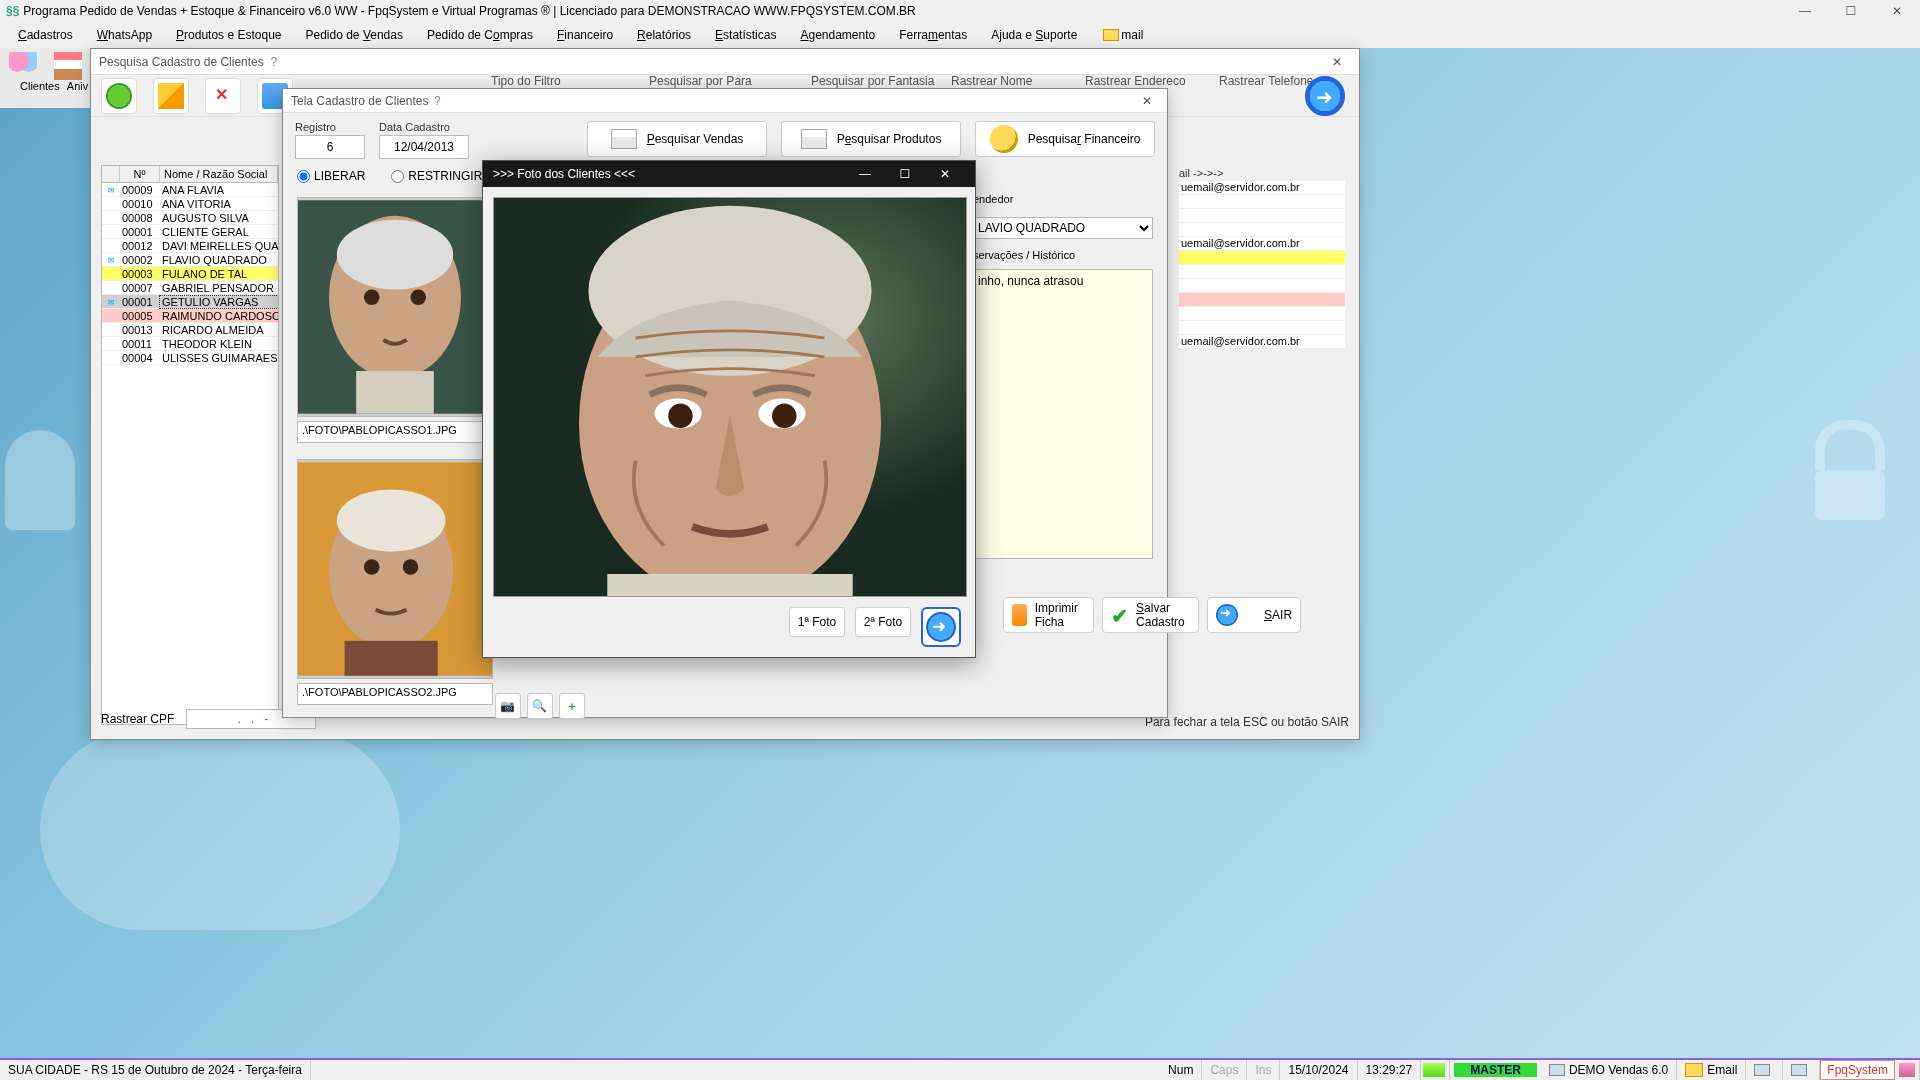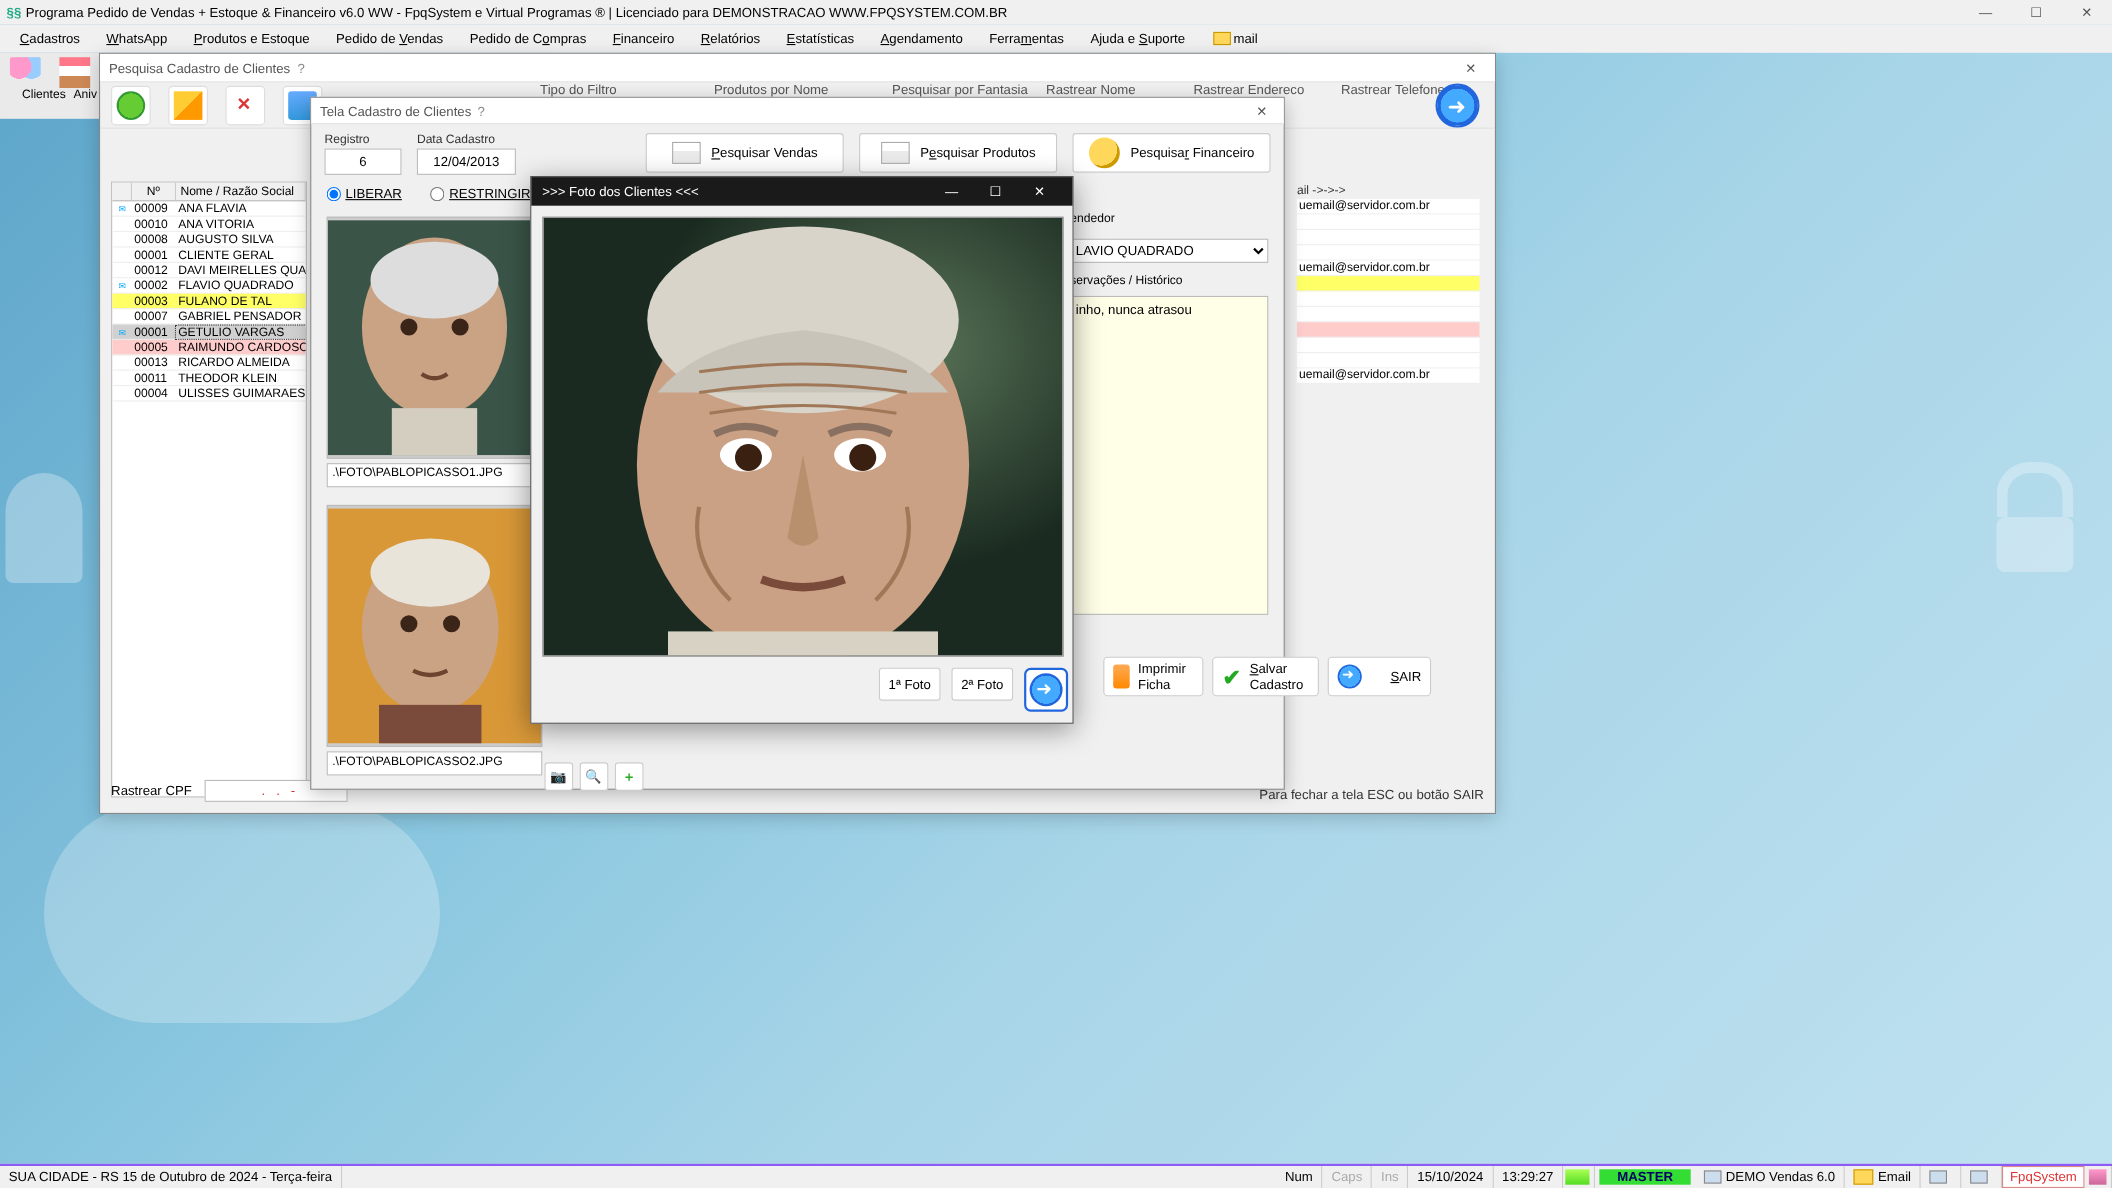--- a/index.html
+++ b/index.html
@@ -80,21 +80,21 @@
   .cadwin .cwtitle .help { width:18px; text-align:center; color:#888; }
   
   .cad-top { padding:8px 12px; display:flex; gap:14px; align-items:flex-start; }
   .fld { display:flex; flex-direction:column; gap:2px; }
   .fld label { font-size:11px; color:#333; }
   .fld .box { border:1px solid #bbb; background:#fff; height:24px; padding:2px 6px; text-align:center; display:flex; align-items:center; justify-content:center; }
   .srchbtn { width:180px; height:36px; border:1px solid #ccc; background:#fff; display:flex; align-items:center; justify-content:center; gap:10px; cursor:pointer; border-radius:3px; }
   .srchbtn .sic { width:26px; height:20px; background:linear-gradient(#fff 40%,#eaeaea 40%); border:1px solid #aaa; position:relative; }
   .srchbtn .sic.coin { background:radial-gradient(circle at 40% 40%,#ffd75a 60%,#c90 61%); border-radius:50%; width:28px; height:28px; border:none;}
   
-  .lib-row { padding:2px 14px; display:flex; gap:26px; align-items:center;text-decoration:underline; }
+  .lib-row { padding:2px 14px; display:flex; gap:26px; align-items:center; }
   .lib-row label { display:flex; align-items:center; gap:4px; cursor:pointer; }
   
   .photo-area { position:absolute; left:14px; top:108px; width:196px; }
   .photo-box { width:196px; height:220px; background:#ccc; border:1px solid #bbb; overflow:hidden; }
   .photo-path { width:196px; height:22px; border:1px solid #bbb; background:#fff; margin-top:4px; padding:2px 4px; font-size:11px; }
   .ph2 { margin-top:16px; }
   .ph-tools2 { position:absolute; left:212px; top:604px; display:flex; gap:6px;}
   .mini-btn { width:26px; height:26px; border:1px solid #ccc; background:#fff; border-radius:3px; display:flex; align-items:center; justify-content:center; cursor:pointer; }
   
   .right-panel { position:absolute; right:14px; top:104px; width:180px; }
@@ -110,21 +110,21 @@
   .aic.save::after { content:"✔"; color:#2a2; font-size:20px; font-weight:bold; }
   .aic.exit { background:radial-gradient(circle,#4af 60%,#26d 61%); border-radius:50%; position:relative;}
   .aic.exit::after { content:"➜"; color:#fff; position:absolute; left:4px; top:1px; font-size:13px;}
 
   
   .fotowin { position:absolute; left:482px; top:160px; width:494px; height:498px; background:#f0f0f0; border:1px solid #555; box-shadow:0 6px 24px rgba(0,0,0,0.4); }
   .fotowin .fwtitle { height:26px; background:#1a1a1a; color:#fff; display:flex; align-items:center; padding:0 10px; }
   .fotowin .fwtitle .wc { margin-left:auto; display:flex; }
   .fotowin .fwtitle .wc div { width:40px; text-align:center; cursor:pointer; color:#fff; }
   .bigphoto { margin:10px; width:474px; height:400px; background:#bbb; border:1px solid #999; overflow:hidden;}
-  .foto-btns { display:flex; justify-content:flex-end; gap:10px; padding:0 4px; }
+  .foto-btns { display:flex; justify-content:flex-end; gap:10px; padding:0 14px; }
   .fbtn { width:56px; height:30px; border:1px solid #ccc; background:#fff; border-radius:3px; display:flex; align-items:center; justify-content:center; cursor:pointer; }
   .fbtn.arrow { width:40px; height:40px; border:2px solid #26d; border-radius:6px; background:#fff; position:relative; }
   .fbtn.arrow .circ { width:30px; height:30px; border-radius:50%; background:radial-gradient(circle,#4af 60%,#26d 61%); position:relative;}
   .fbtn.arrow .circ::after { content:"➜"; color:#fff; font-size:17px; position:absolute; left:6px; top:4px;}
 
   
   .statusbar { position:absolute; left:0; bottom:0; right:0; height:22px; background:#f0f0f0; border-top:2px solid #8b5cf6; display:flex; align-items:center; font-size:11px; }
   .statusbar .seg { padding:0 8px; border-right:1px solid #ccc; height:100%; display:flex; align-items:center; }
   .statusbar .fill { flex:1; }
   .statusbar .master { background:#3d3; color:#006; font-weight:bold; padding:0 16px; margin:0 4px; }
@@ -196,21 +196,21 @@
     <div class="tf-icon">
         <div class="tf-edit"></div>
       </div>
     <div class="tf-icon">
         <div class="tf-del"></div>
       </div>
     <div class="tf-icon">
         <div class="tf-copy"></div>
       </div>
     <span class="tf-label" style="left:400px">Tipo do Filtro</span>
-    <span class="tf-label" style="left:558px">Produtos por Nome</span>
+    <span class="tf-label" style="left:558px">Pesquisar por Para</span>
     <span class="tf-label" style="left:720px">Pesquisar por Fantasia</span>
     <span class="tf-label" style="left:860px">Rastrear Nome</span>
     <span class="tf-label" style="left:994px">Rastrear Endereco</span>
     <span class="tf-label" style="left:1128px">Rastrear Telefone</span>
     <div class="tf-arrow"></div>
   </div>
 
   <div class="grid">
     <div class="grid-hdr">
       <div class="c0"></div>

